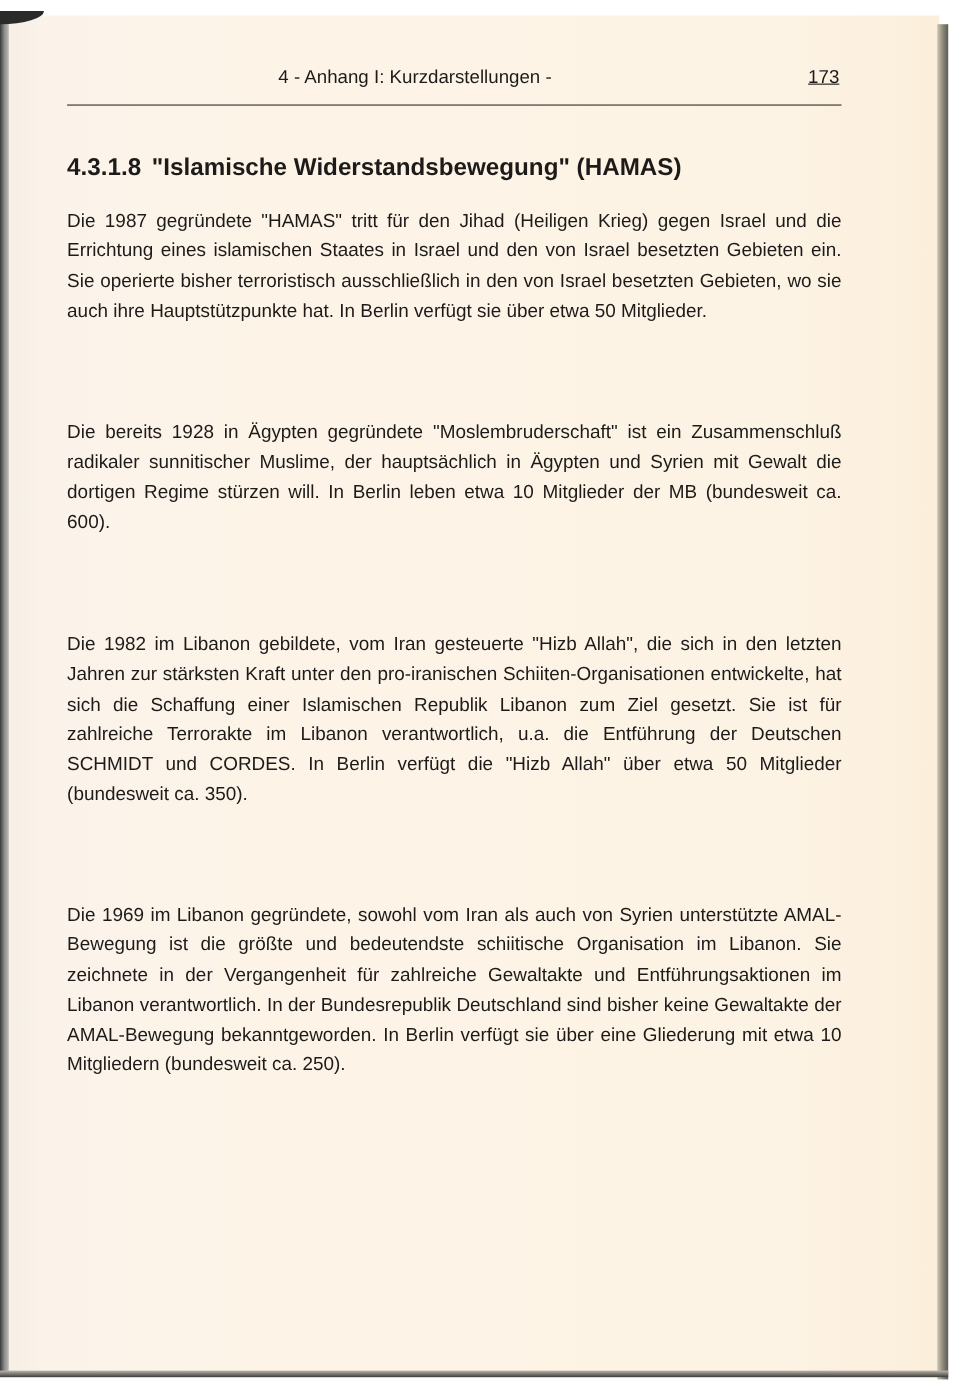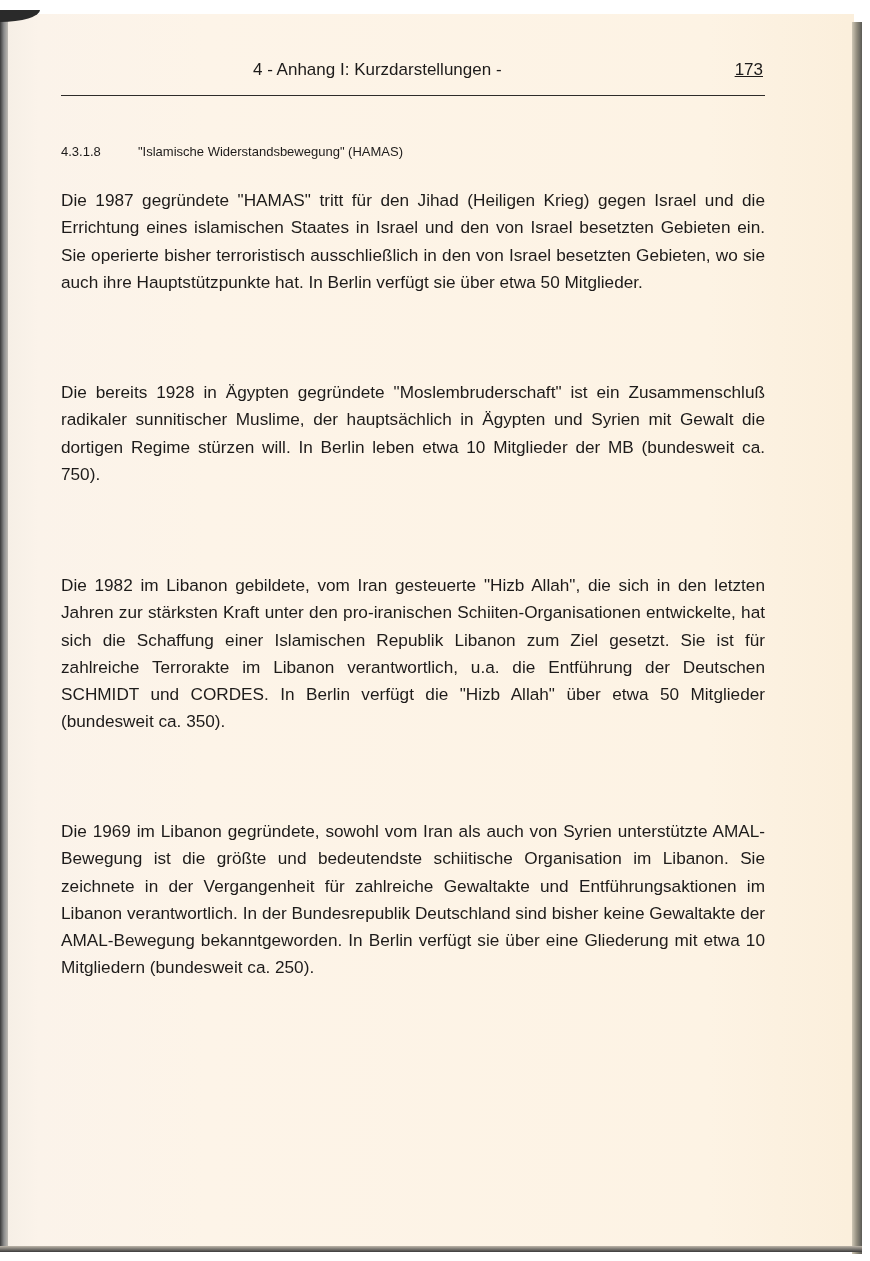--- a/index.html
+++ b/index.html
@@ -86,22 +86,22 @@
       width: 704px;
       height: 0;
       border-top: 1.4px solid #2e2c2a;
     }
     .section {
       position: absolute;
       left: 0;
       width: 704px;
     }
     .section-heading {
-      font-size: 13px;
-      font-weight: normal;
+      font-size: 22px;
+      font-weight: bold;
       height: 24px;
       line-height: 24px;
       white-space: nowrap;
       position: relative;
     }
     .section-number {
       position: absolute;
       left: 0;
       top: 0;
     }
@@ -137,21 +137,21 @@
 
     <div class="section" style="top:140px;">
       <div class="section-heading">
         <span class="section-number">4.3.1.8</span>
         <span class="section-title">"Islamische Widerstandsbewegung" (HAMAS)</span>
       </div>
       <div class="section-body">Die 1987 gegründete "HAMAS" tritt für den Jihad (Heiligen Krieg) gegen Israel und die Errichtung eines islamischen Staates in Israel und den von Israel besetzten Gebieten ein. Sie operierte bisher terroristisch ausschließlich in den von Israel besetzten Gebieten, wo sie auch ihre Hauptstützpunkte hat. In Berlin verfügt sie über etwa 50 Mitglieder.</div>
     </div>
 
     <div class="section" style="top:356px;">
-      <div class="section-body">Die bereits 1928 in Ägypten gegründete "Moslembruderschaft" ist ein Zusammenschluß radikaler sunnitischer Muslime, der hauptsächlich in Ägypten und Syrien mit Gewalt die dortigen Regime stürzen will. In Berlin leben etwa 10 Mitglieder der MB (bundesweit ca. 750).</div>
+      <div class="section-body">Die bereits 1928 in Ägypten gegründete "Moslembruderschaft" ist ein Zusammenschluß radikaler sunnitischer Muslime, der hauptsächlich in Ägypten und Syrien mit Gewalt die dortigen Regime stürzen will. In Berlin leben etwa 10 Mitglieder der MB (bundesweit ca. 600).</div>
     </div>
 
     <div class="section" style="top:549px;">
       <div class="section-body">Die 1982 im Libanon gebildete, vom Iran gesteuerte "Hizb Allah", die sich in den letzten Jahren zur stärksten Kraft unter den pro-iranischen Schiiten-Orga­nisationen entwickelte, hat sich die Schaffung einer Islamischen Republik Libanon zum Ziel gesetzt. Sie ist für zahlreiche Terrorakte im Libanon verant­wortlich, u.a. die Entführung der Deutschen SCHMIDT und CORDES. In Berlin verfügt die "Hizb Allah" über etwa 50 Mitglieder (bundesweit ca. 350).</div>
     </div>
 
     <div class="section" style="top:792px;">
       <div class="section-body" style="margin-top:26px;">Die 1969 im Libanon gegründete, sowohl vom Iran als auch von Syrien unter­stützte AMAL-Bewegung ist die größte und bedeutendste schiitische Organi­sation im Libanon. Sie zeichnete in der Vergangenheit für zahlreiche Gewalt­akte und Entführungsaktionen im Libanon verantwortlich. In der Bundes­republik Deutschland sind bisher keine Gewaltakte der AMAL-Bewegung bekanntgeworden. In Berlin verfügt sie über eine Gliederung mit etwa 10 Mitgliedern (bundesweit ca. 250).</div>
     </div>
   </div>

